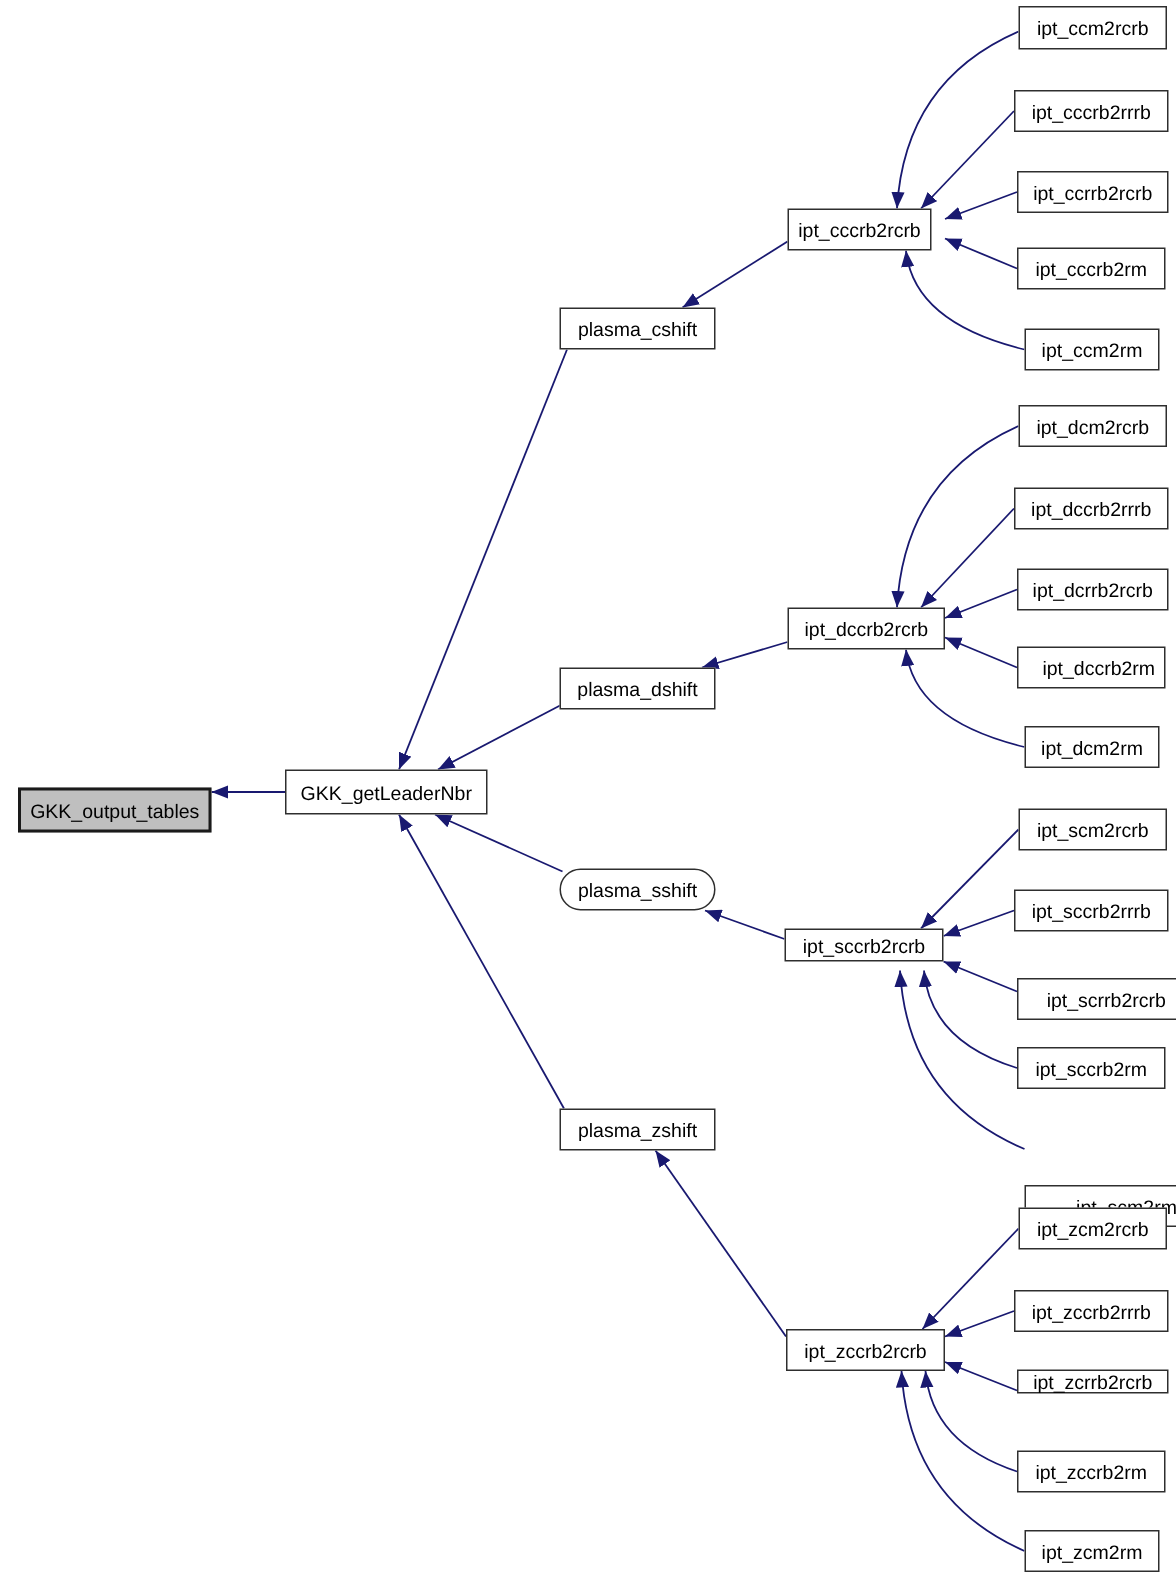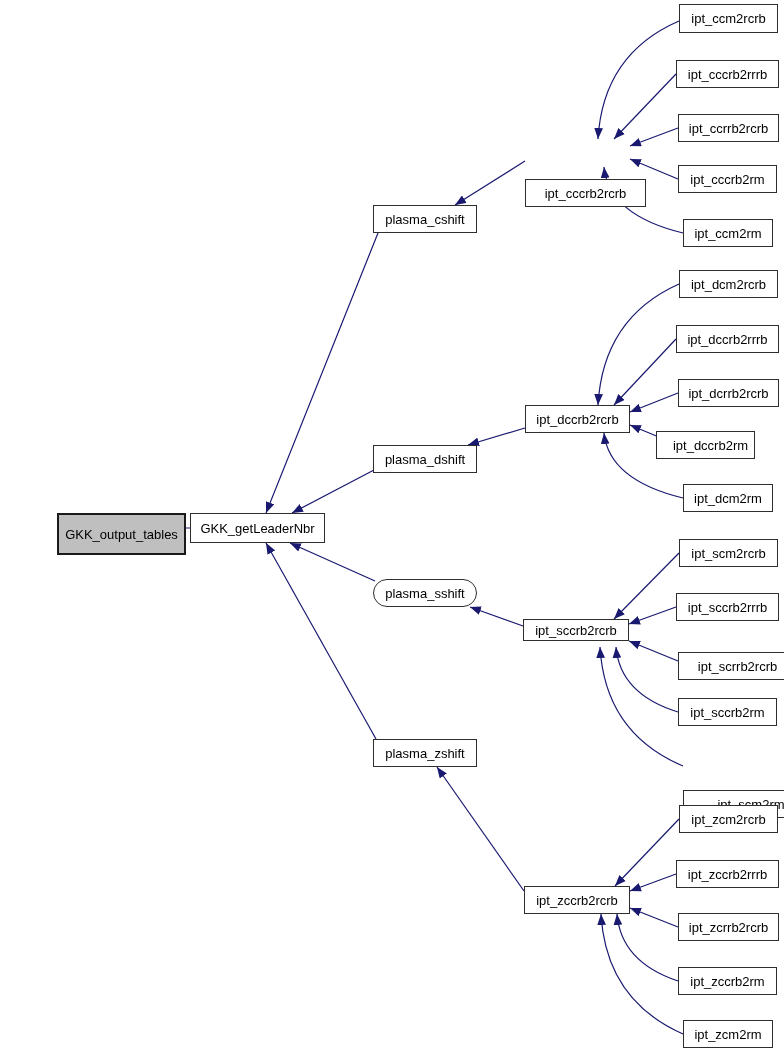--- a/index.html
+++ b/index.html
@@ -75,44 +75,44 @@
       <path d="M678,661 L629,641" fill="none" stroke="#191970" stroke-width="1.2" marker-end="url(#arrowhead)"></path>
       <path d="M678,712 Q620,694 616,647" fill="none" stroke="#191970" stroke-width="1.2" marker-end="url(#arrowhead)"></path>
       <path d="M683,766 Q605,733 600,647" fill="none" stroke="#191970" stroke-width="1.2" marker-end="url(#arrowhead)"></path>
       <path d="M679,819 L615,886" fill="none" stroke="#191970" stroke-width="1.2" marker-end="url(#arrowhead)"></path>
       <path d="M676,874 L630,891" fill="none" stroke="#191970" stroke-width="1.2" marker-end="url(#arrowhead)"></path>
       <path d="M678,927 L630,908" fill="none" stroke="#191970" stroke-width="1.2" marker-end="url(#arrowhead)"></path>
       <path d="M678,981 Q621,962 617,914" fill="none" stroke="#191970" stroke-width="1.2" marker-end="url(#arrowhead)"></path>
       <path d="M683,1034 Q606,1000 601,914" fill="none" stroke="#191970" stroke-width="1.2" marker-end="url(#arrowhead)"></path>
     </svg>
   <div id="node-layer">
-      <div class="node highlight" style="left: 12px; top: 513px; width: 129px; height: 42px; margin-left: 45px;">GKK_output_tables</div>
+      <div class="node highlight" style="left: 12px; top: 525px; width: 129px; height: 30px;">GKK_output_tables</div>
       <div class="node" style="left: 190px; top: 513px; width: 135px; height: 30px;">GKK_getLeaderNbr</div>
       <div class="node" style="left: 373px; top: 205px; width: 104px; height: 28px;">plasma_cshift</div>
       <div class="node" style="left: 373px; top: 445px; width: 104px; height: 28px;">plasma_dshift</div>
       <div class="node" style="left: 373px; top: 579px; width: 104px; height: 28px; border-radius: 14px;">plasma_sshift</div>
       <div class="node" style="left: 373px; top: 739px; width: 104px; height: 28px;">plasma_zshift</div>
-      <div class="node" style="left: 525px; top: 139px; width: 121px; height: 28px; margin-top: 40px;">ipt_cccrb2rcrb</div>
+      <div class="node" style="left: 525px; top: 139px; width: 96px; height: 28px;">ipt_cccrb2rcrb</div>
       <div class="node" style="left: 525px; top: 405px; width: 105px; height: 28px;">ipt_dccrb2rcrb</div>
       <div class="node" style="left: 523px; top: 619px; width: 106px; height: 22px;">ipt_sccrb2rcrb</div>
       <div class="node" style="left: 524px; top: 886px; width: 106px; height: 28px;">ipt_zccrb2rcrb</div>
       <div class="node" style="left: 679px; top: 4px; width: 99px; height: 29px;">ipt_ccm2rcrb</div>
       <div class="node" style="left: 676px; top: 60px; width: 103px; height: 28px;">ipt_cccrb2rrrb</div>
       <div class="node" style="left: 678px; top: 114px; width: 101px; height: 28px;">ipt_ccrrb2rcrb</div>
       <div class="node" style="left: 678px; top: 165px; width: 99px; height: 28px;">ipt_cccrb2rm</div>
       <div class="node" style="left: 683px; top: 219px; width: 90px; height: 28px;">ipt_ccm2rm</div>
       <div class="node" style="left: 679px; top: 270px; width: 99px; height: 28px;">ipt_dcm2rcrb</div>
       <div class="node" style="left: 676px; top: 325px; width: 103px; height: 28px; text-align: center;">ipt_dccrb2rrrb</div>
       <div class="node" style="left: 678px; top: 379px; width: 101px; height: 28px;">ipt_dcrrb2rcrb</div>
-      <div class="node" style="left: 656px; top: 431px; width: 99px; height: 28px; padding-left: 10px;">ipt_dccrb2rm</div>
+      <div class="node" style="left: 678px; top: 431px; width: 99px; height: 28px; padding-left: 10px;">ipt_dccrb2rm</div>
       <div class="node" style="left: 683px; top: 484px; width: 90px; height: 28px;">ipt_dcm2rm</div>
       <div class="node" style="left: 679px; top: 539px; width: 99px; height: 28px;">ipt_scm2rcrb</div>
       <div class="node" style="left: 676px; top: 593px; width: 103px; height: 28px;">ipt_sccrb2rrrb</div>
       <div class="node" style="left: 678px; top: 652px; width: 119px; height: 28px;">ipt_scrrb2rcrb</div>
       <div class="node" style="left: 678px; top: 698px; width: 99px; height: 28px;">ipt_sccrb2rm</div>
       <div class="node" style="left: 683px; top: 790px; width: 104px; height: 28px; padding-left: 32px;">ipt_scm2rm</div>
       <div class="node" style="left: 679px; top: 805px; width: 99px; height: 28px;">ipt_zcm2rcrb</div>
       <div class="node" style="left: 676px; top: 860px; width: 103px; height: 28px;">ipt_zccrb2rrrb</div>
-      <div class="node" style="left: 678px; top: 913px; width: 101px; height: 28px;">ipt_zcrrb2rcrb</div>
+      <div class="node" style="left: 678px; top: 913px; width: 101px; height: 16px;">ipt_zcrrb2rcrb</div>
       <div class="node" style="left: 678px; top: 967px; width: 99px; height: 28px;">ipt_zccrb2rm</div>
       <div class="node" style="left: 683px; top: 1020px; width: 90px; height: 28px;">ipt_zcm2rm</div>
     </div>
 </div>
 
 </body></html>

